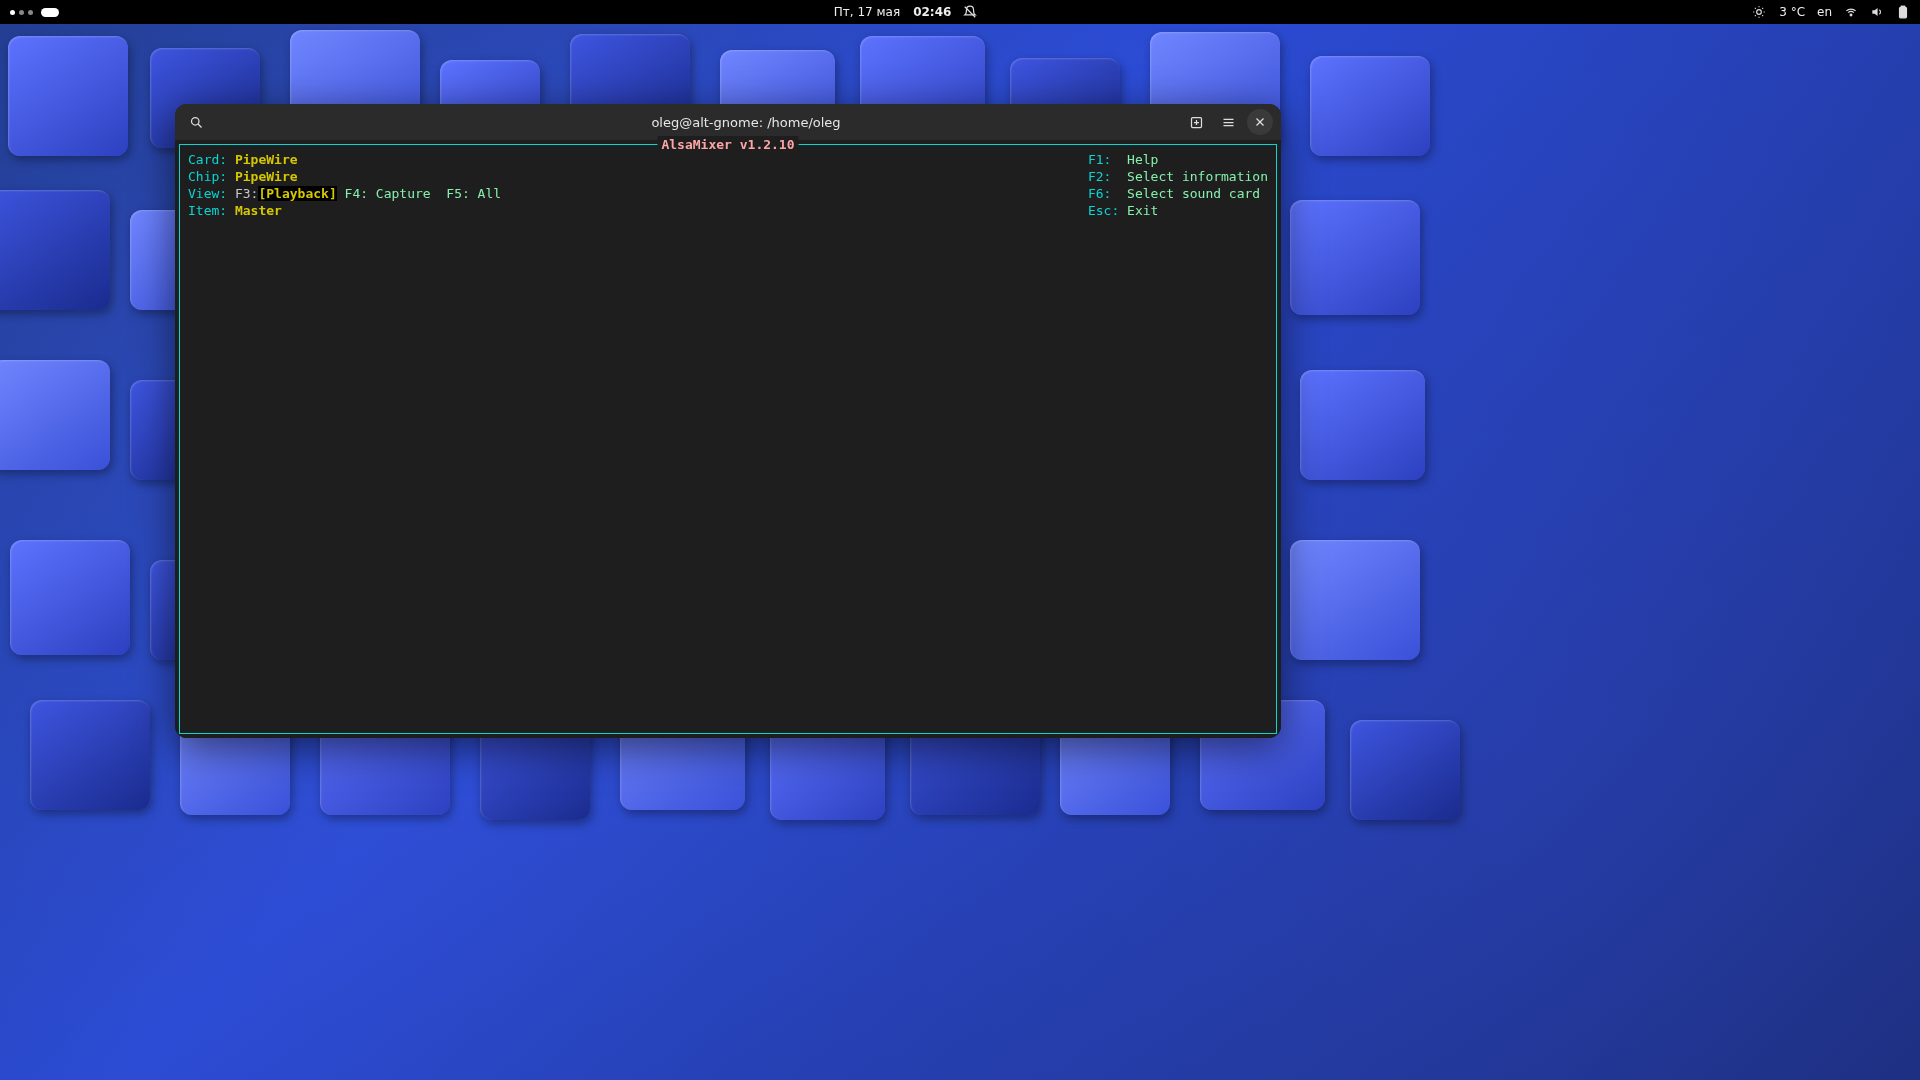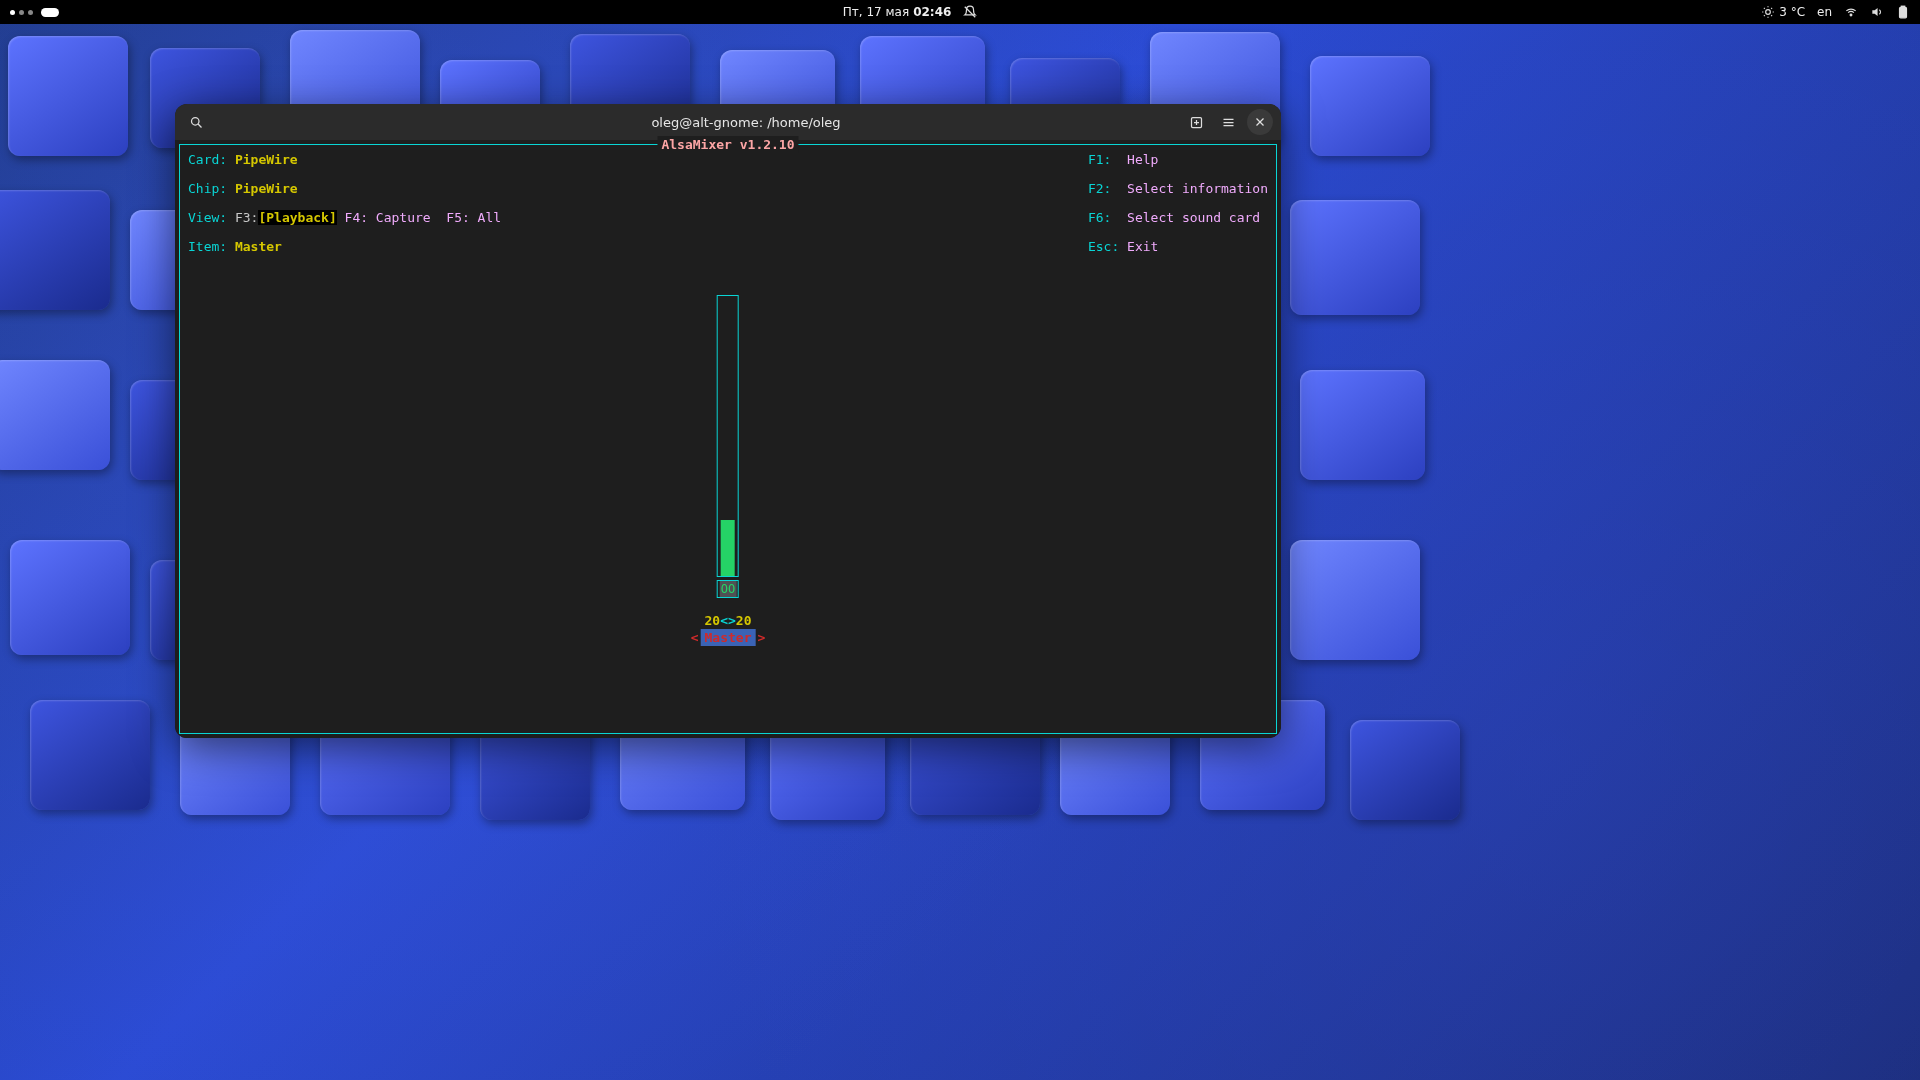--- a/index.html
+++ b/index.html
@@ -22,21 +22,21 @@
     background:#000;color:#eee;font-size:12px;
     display:flex;align-items:center;padding:0 10px;gap:12px;
   }
   .panel .spacer{flex:1;}
   .panel .pill{display:flex;align-items:center;gap:8px;}
   .panel svg{display:block;}
   .dots{display:flex;gap:4px;align-items:center;}
   .dot{width:5px;height:5px;border-radius:50%;background:#888;}
   .dot.on{background:#fff;}
   .pillbox{background:#fff;border-radius:5px;width:18px;height:9px;}
-  .panel .item{display:flex;align-items:center;gap:4px;}
+  .panel .item{display:flex;align-items:center;gap:13px;}
 
   
   .window{
     position:absolute;left:175px;top:104px;width:1106px;height:634px;
     background:#1f1f1f;border-radius:12px;overflow:hidden;
     box-shadow:0 10px 40px rgba(0,0,0,.55);
   }
   .titlebar{
     height:36px;background:#2b2b2b;display:flex;align-items:center;
     padding:0 8px;color:#e6e6e6;font-size:13px;position:relative;
@@ -56,24 +56,24 @@
   }
   .tui-frame{
     width:100%;height:100%;box-sizing:border-box;
     border:1px solid #09d5d5;position:relative;background:#1e1e1e;
   }
   .tui-title{
     position:absolute;top:-9px;left:50%;transform:translateX(-50%);
     background:#1e1e1e;padding:0 4px;color:#fca5a5;font-weight:bold;
   }
   .hdr{position:absolute;top:6px;left:8px;right:8px;display:flex;justify-content:space-between;}
-  .hdr-col{display:flex;flex-direction:column;gap:12px;justify-content:center;}
+  .hdr-col{display:flex;flex-direction:column;gap:0;justify-content:center;}
   .lbl{color:#09d5d5;}
   .valYel{color:#d5c700;font-weight:bold;}
-  .valCyan{color:#f0abfc;}
+  .valCyan{color:#86efac;}
   .white{color:#c8c8c8;}
   .row{white-space:pre;}
   .selected{background:#000;padding:0 0px;margin-top:48px;}
 
   
   .vbar-wrap{
     position:absolute;left:50%;top:150px;transform:translateX(-50%);
     display:flex;flex-direction:column;align-items:center;
   }
   .vbar{
@@ -240,31 +240,15 @@
           <div class="row"><span class="lbl">Item:</span> <span class="valYel">Master</span></div>
         </div>
         <div class="hdr-col" style="text-align:left">
           <div class="row"><span class="lbl">F1:</span>  <span class="valCyan">Help</span></div>
           <div class="row"><span class="lbl">F2:</span>  <span class="valCyan">Select information</span></div>
           <div class="row"><span class="lbl">F6:</span>  <span class="valCyan">Select sound card</span></div>
           <div class="row"><span class="lbl">Esc:</span> <span class="valCyan">Exit</span></div>
         </div>
       </div>
 
-      <div class="vbar-wrap">
-        <div class="vbar">
-          <div class="vfill" id="vfill" style="height: 20%;"></div>
-        </div>
-        <div class="mute-box">
-          <span class="mute-inner">OO</span>
-        </div>
-        <div class="vol-text">
-          <span class="l">20</span><span class="m">&lt;&gt;</span><span class="r">20</span>
-        </div>
-        <div class="chan-sel">
-          <span class="chan-arrow">&lt;</span>
-          <span class="chan-name">Master</span>
-          <span class="chan-arrow">&gt;</span>
-        </div>
-      </div>
     </div>
   </div>
 </div>
 
 </body></html>

